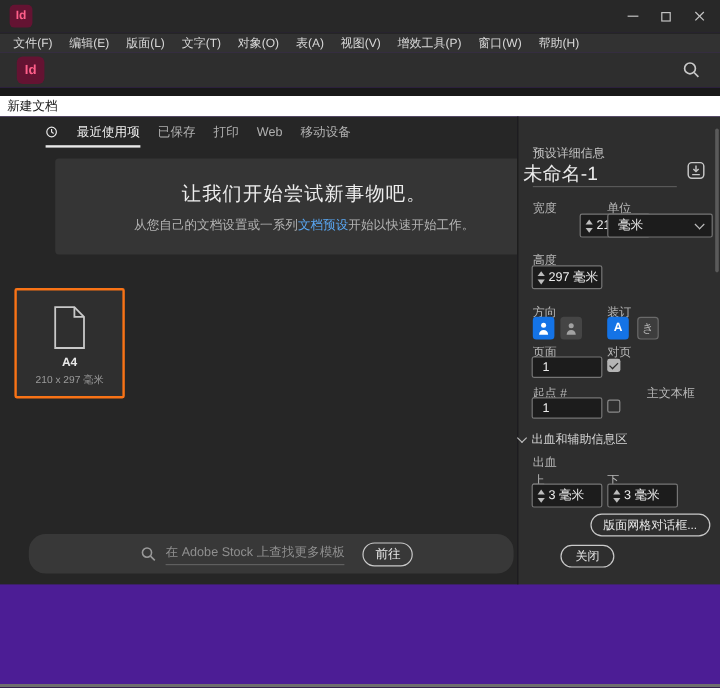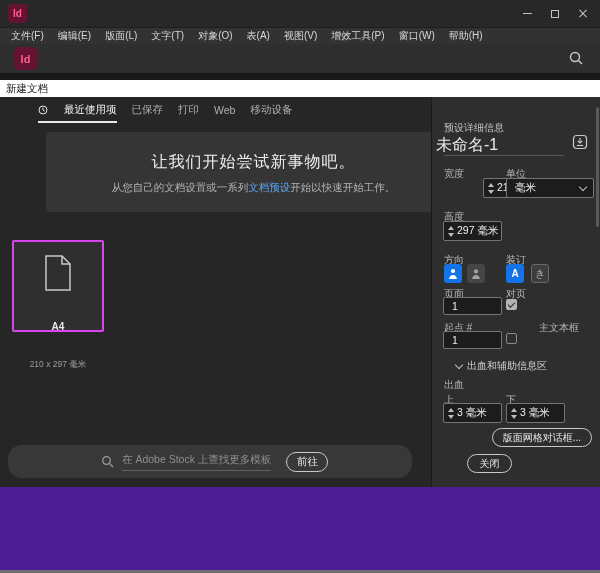--- a/index.html
+++ b/index.html
@@ -48,26 +48,26 @@
 
   
   .banner { left:10px; top:35px; width:415px; height:80px; background:#353535; border-radius:3px;margin-left:36px; }
   .banner-close { position:absolute; right:9px; top:8px; }
   .banner-close .cross:before,.banner-close .cross:after { background:#c9c9c9; }
   .banner-title { text-align:center; margin-top:20px; font-size:16px; color:#ededed; letter-spacing:1px; }
   .banner-sub { text-align:center; margin-top:8px; font-size:10.5px; color:#b3b3b3; }
   .banner-sub a { color:#59a7f3; text-decoration:none; }
 
   .recent-heading { left:12px; top:123px; font-size:10.5px; color:#cdcdcd; }
-  .card { left:12px; top:143px; width:92px; height:92px; background:#2f2f2f; border:2px solid #d946ef; border-radius:2px;
-          display:flex; flex-direction:column; align-items:center;gap:24px; }
+  .card { left:12px; top:143px; width:92px; height:92px; background:#2f2f2f; border:2px solid #f97316; border-radius:2px;
+          display:flex; flex-direction:column; align-items:center; }
   .card-name { font-size:10px; font-weight:bold; color:#e8e8e8; margin-top:6px; }
   .card-dims { font-size:8.5px; color:#9c9c9c; margin-top:3px; }
 
-  .stock-row { left:8px; top:348px; width:404px; height:33px; background:#383838; border-radius:14px;
+  .stock-row { left:24px; top:348px; width:404px; height:33px; background:#383838; border-radius:14px;
                display:flex; align-items:center; }
   .stock-icon { margin-left:93px; display:flex; }
   .stock-ph { margin-left:8px; font-size:10.5px; color:#8f8f8f; border-bottom:1px solid #5f5f5f; padding-bottom:3px;
               max-width:152px; white-space:nowrap; overflow:hidden; }
   .go-btn { margin-left:15px; min-width:42px; height:20px; padding:0 8px; border:1px solid #c9c9c9; border-radius:10px;
             color:#e8e8e8; font-size:10.5px; display:flex; align-items:center; justify-content:center; background:transparent; }
 
   
   .lbl { position:absolute; font-size:10px; color:#b8b8b8; white-space:nowrap; }
   .p-heading { left:12px; top:24px; font-size:10px; color:#c4c4c4; }
@@ -87,21 +87,21 @@
   .tile-gray { background:#454545; }
   .tile-outline { background:#3d3d3d; border:1px solid #6a6a6a; color:#b5b5b5; font-size:10px; }
   .tile-blue.letter { color:#fff; font-size:10px; font-weight:bold; }
 
   .checkbox { position:absolute; width:11px; height:11px; border-radius:2px; }
   .checkbox.checked { background:#b5b5b5; }
   .checkbox.checked:after { content:""; position:absolute; left:2px; top:2.5px; width:6px; height:3px;
                             border-left:1.5px solid #2b2b2b; border-bottom:1.5px solid #2b2b2b; transform:rotate(-45deg); }
   .checkbox.empty { border:1px solid #8b8b8b; background:transparent; }
 
-  .sec-head { left:24px; top:262px; display:flex; align-items:center; gap:5px; font-size:10px; color:#d6d6d6; }
+  .sec-head { left:0; top:262px; display:flex; align-items:center; gap:5px; font-size:10px; color:#d6d6d6; }
 
   .pill { position:absolute; height:19px; border:1px solid #c9c9c9; border-radius:10px; background:transparent;
           color:#e8e8e8; font-size:10px; display:flex; align-items:center; justify-content:center; padding:0 10px; white-space:nowrap; }
   .pill.blue { background:#1473e6; border-color:#1473e6; color:#ffffff; }
 
   .scrollbar { right:1px; top:10px; width:3px; height:120px; background:#5a5a5a; border-radius:2px; }
 
   .bottom-strip { left:0; bottom:0; width:600px; height:3px; background:#6e6e6e; }
 </style>
 </head>

